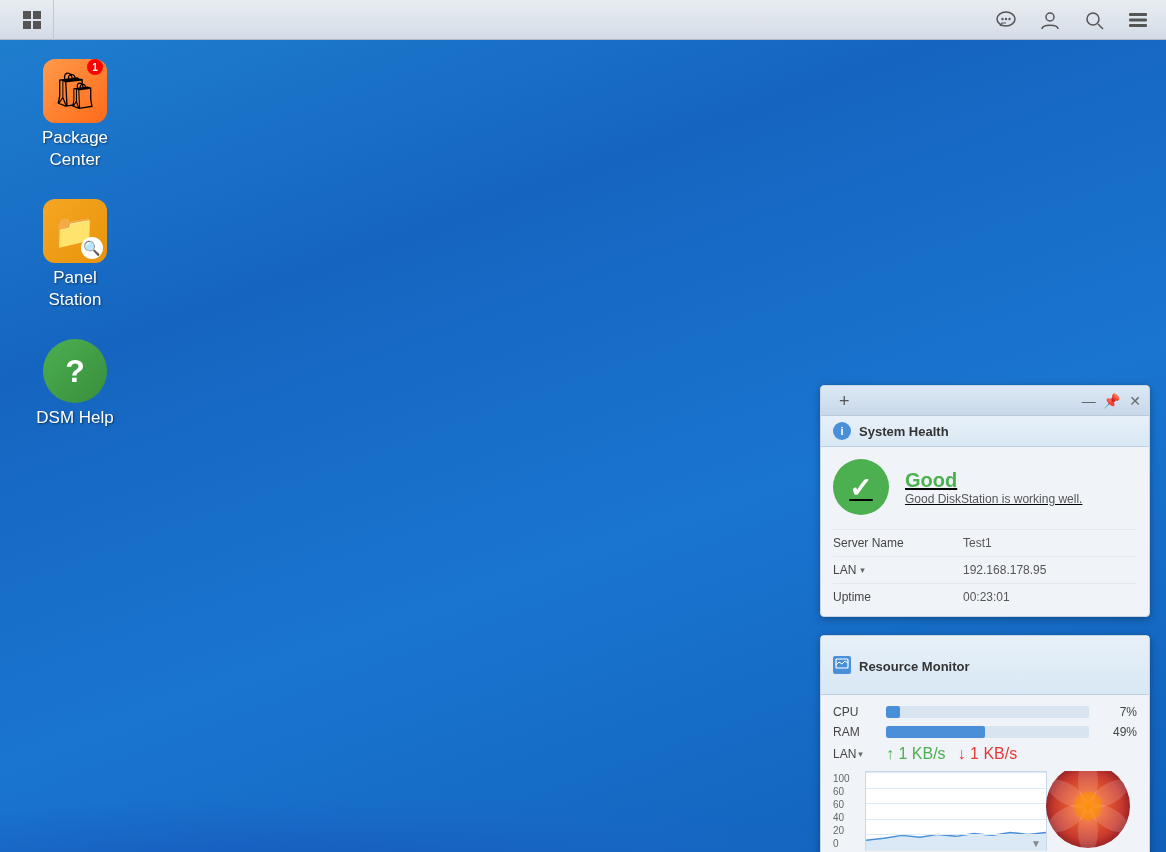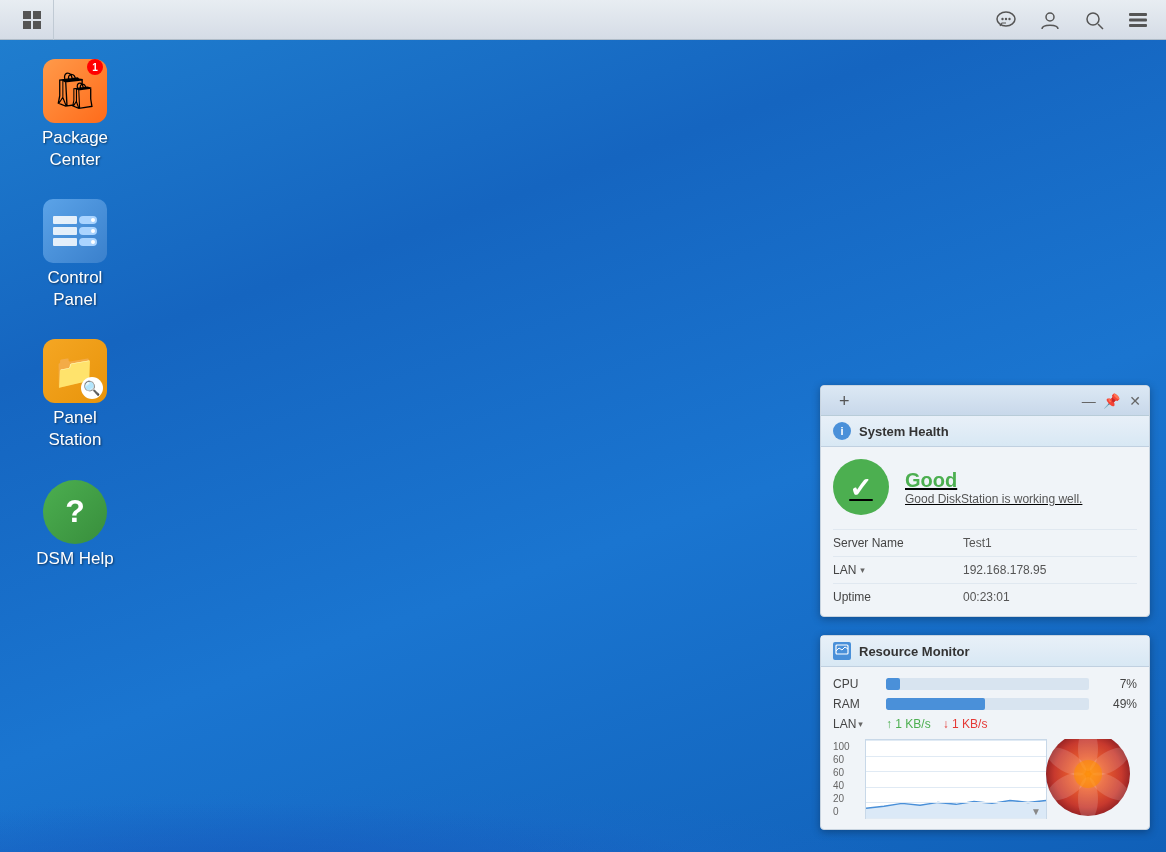--- a/index.html
+++ b/index.html
@@ -374,23 +374,23 @@
 
     .dropdown-arrow {
       font-size: 9px;
       color: #666;
     }
 
     
     .resource-header {
       background: linear-gradient(to bottom, #e8f0f8, #d8e8f4);
       border-bottom: 1px solid #c0d0e0;
-      padding: 6px 12px;
-      display: flex;
-      align-items: center;
+      padding: 20px 12px;
+      display: flex;
+      align-items: flex-end;
       gap: 8px;
       font-size: 13px;
       font-weight: bold;
       color: #333;
     }
 
     .monitor-icon {
       width: 18px;
       height: 18px;
       background: #4a90d9;
@@ -451,21 +451,21 @@
       align-items: center;
       gap: 8px;
       margin-bottom: 8px;
       font-size: 12px;
     }
 
     .lan-values {
       display: flex;
       gap: 12px;
       color: #555;
-      font-size: 12px;
+      font-size: 16px;
     }
 
     .lan-up { color: #4caf50; }
     .lan-down { color: #e53935; }
 
     
     .graph-container {
       position: relative;
       height: 80px;
       margin-top: 4px;
@@ -630,41 +630,20 @@
 <div class="desktop-icons">
 
   <div class="desktop-icon">
     <div class="icon-img">
       <div class="pkg-icon"></div>
       <div class="badge">1</div>
     </div>
     <span class="icon-label">Package Center</span>
   </div>
 
-  <div class="desktop-icon">
-    <div class="icon-img">
-      <div class="ctrl-panel-icon">
-        <div class="ctrl-panel-rows">
-          <div class="ctrl-panel-row">
-            <div class="bar" style="flex:2"></div>
-            <div class="toggle"></div>
-          </div>
-          <div class="ctrl-panel-row">
-            <div class="bar" style="flex:2"></div>
-            <div class="toggle"></div>
-          </div>
-          <div class="ctrl-panel-row">
-            <div class="bar" style="flex:2"></div>
-            <div class="toggle"></div>
-          </div>
-        </div>
-      </div>
-    </div>
-    <span class="icon-label">Control Panel</span>
-  </div>
 
   <div class="desktop-icon">
     <div class="icon-img">
       <div class="file-icon">
         <div class="file-search">🔍</div>
       </div>
     </div>
     <span class="icon-label">Panel Station</span>
   </div>
 

